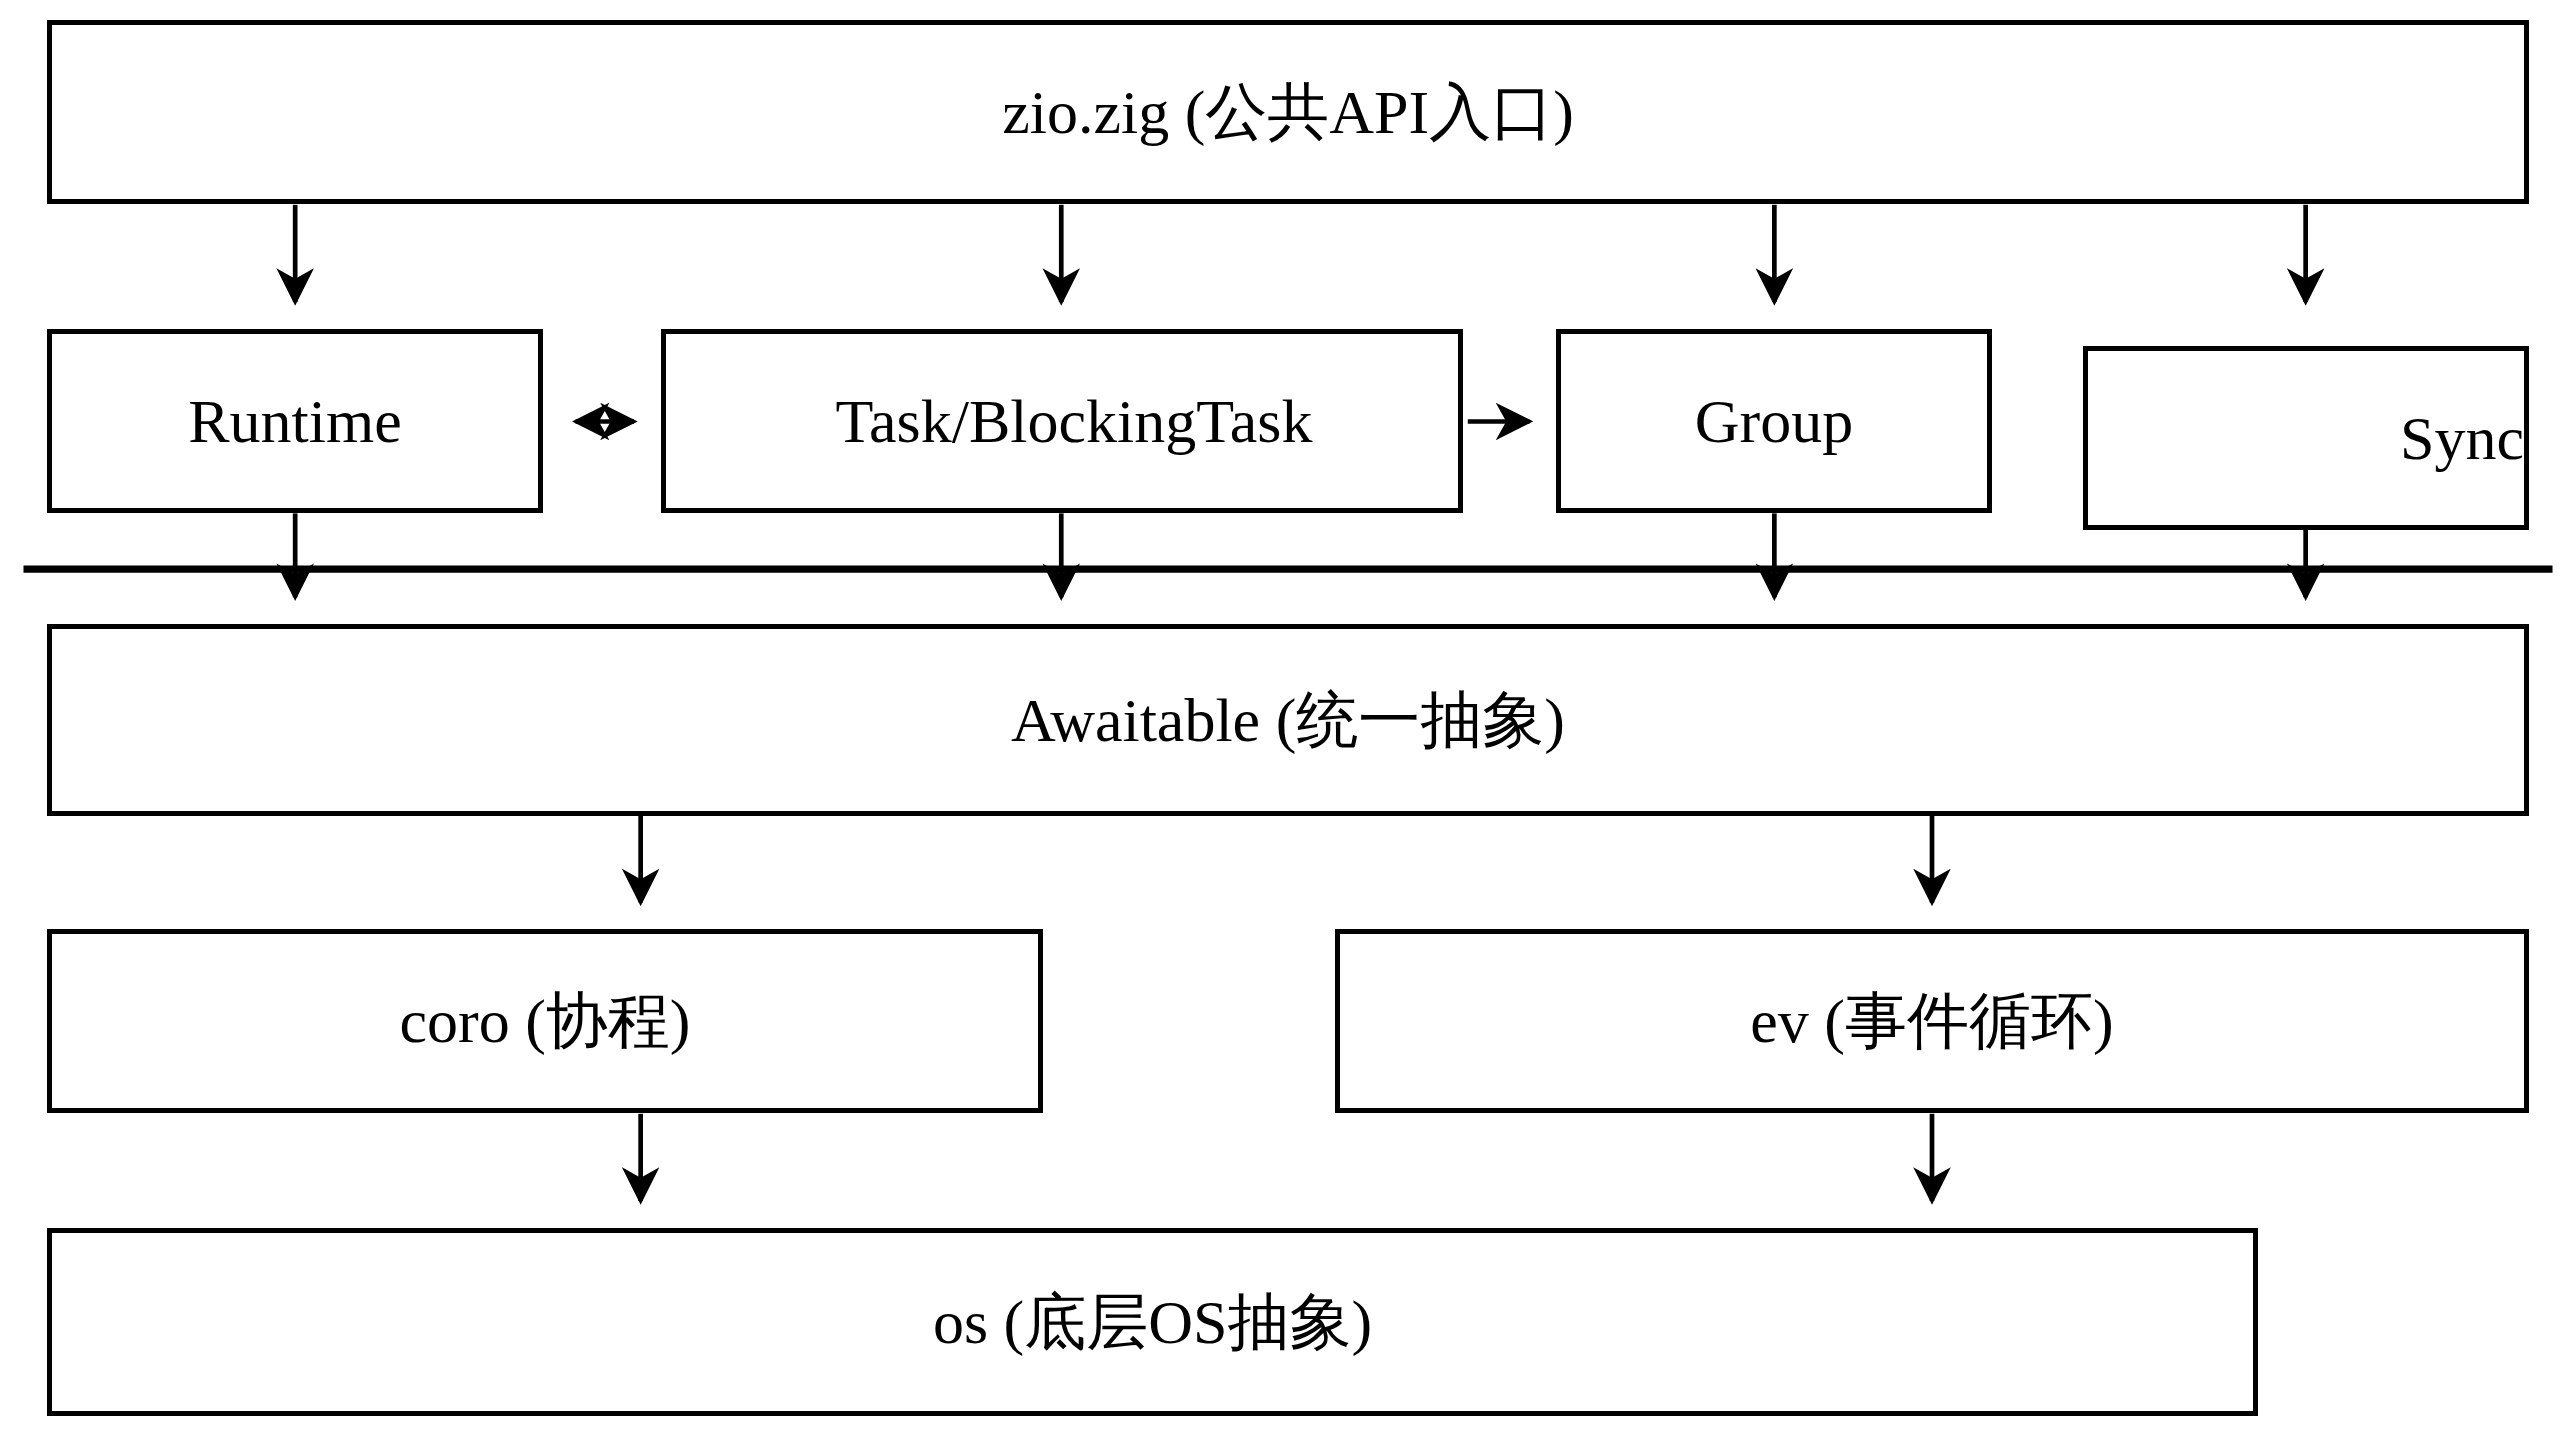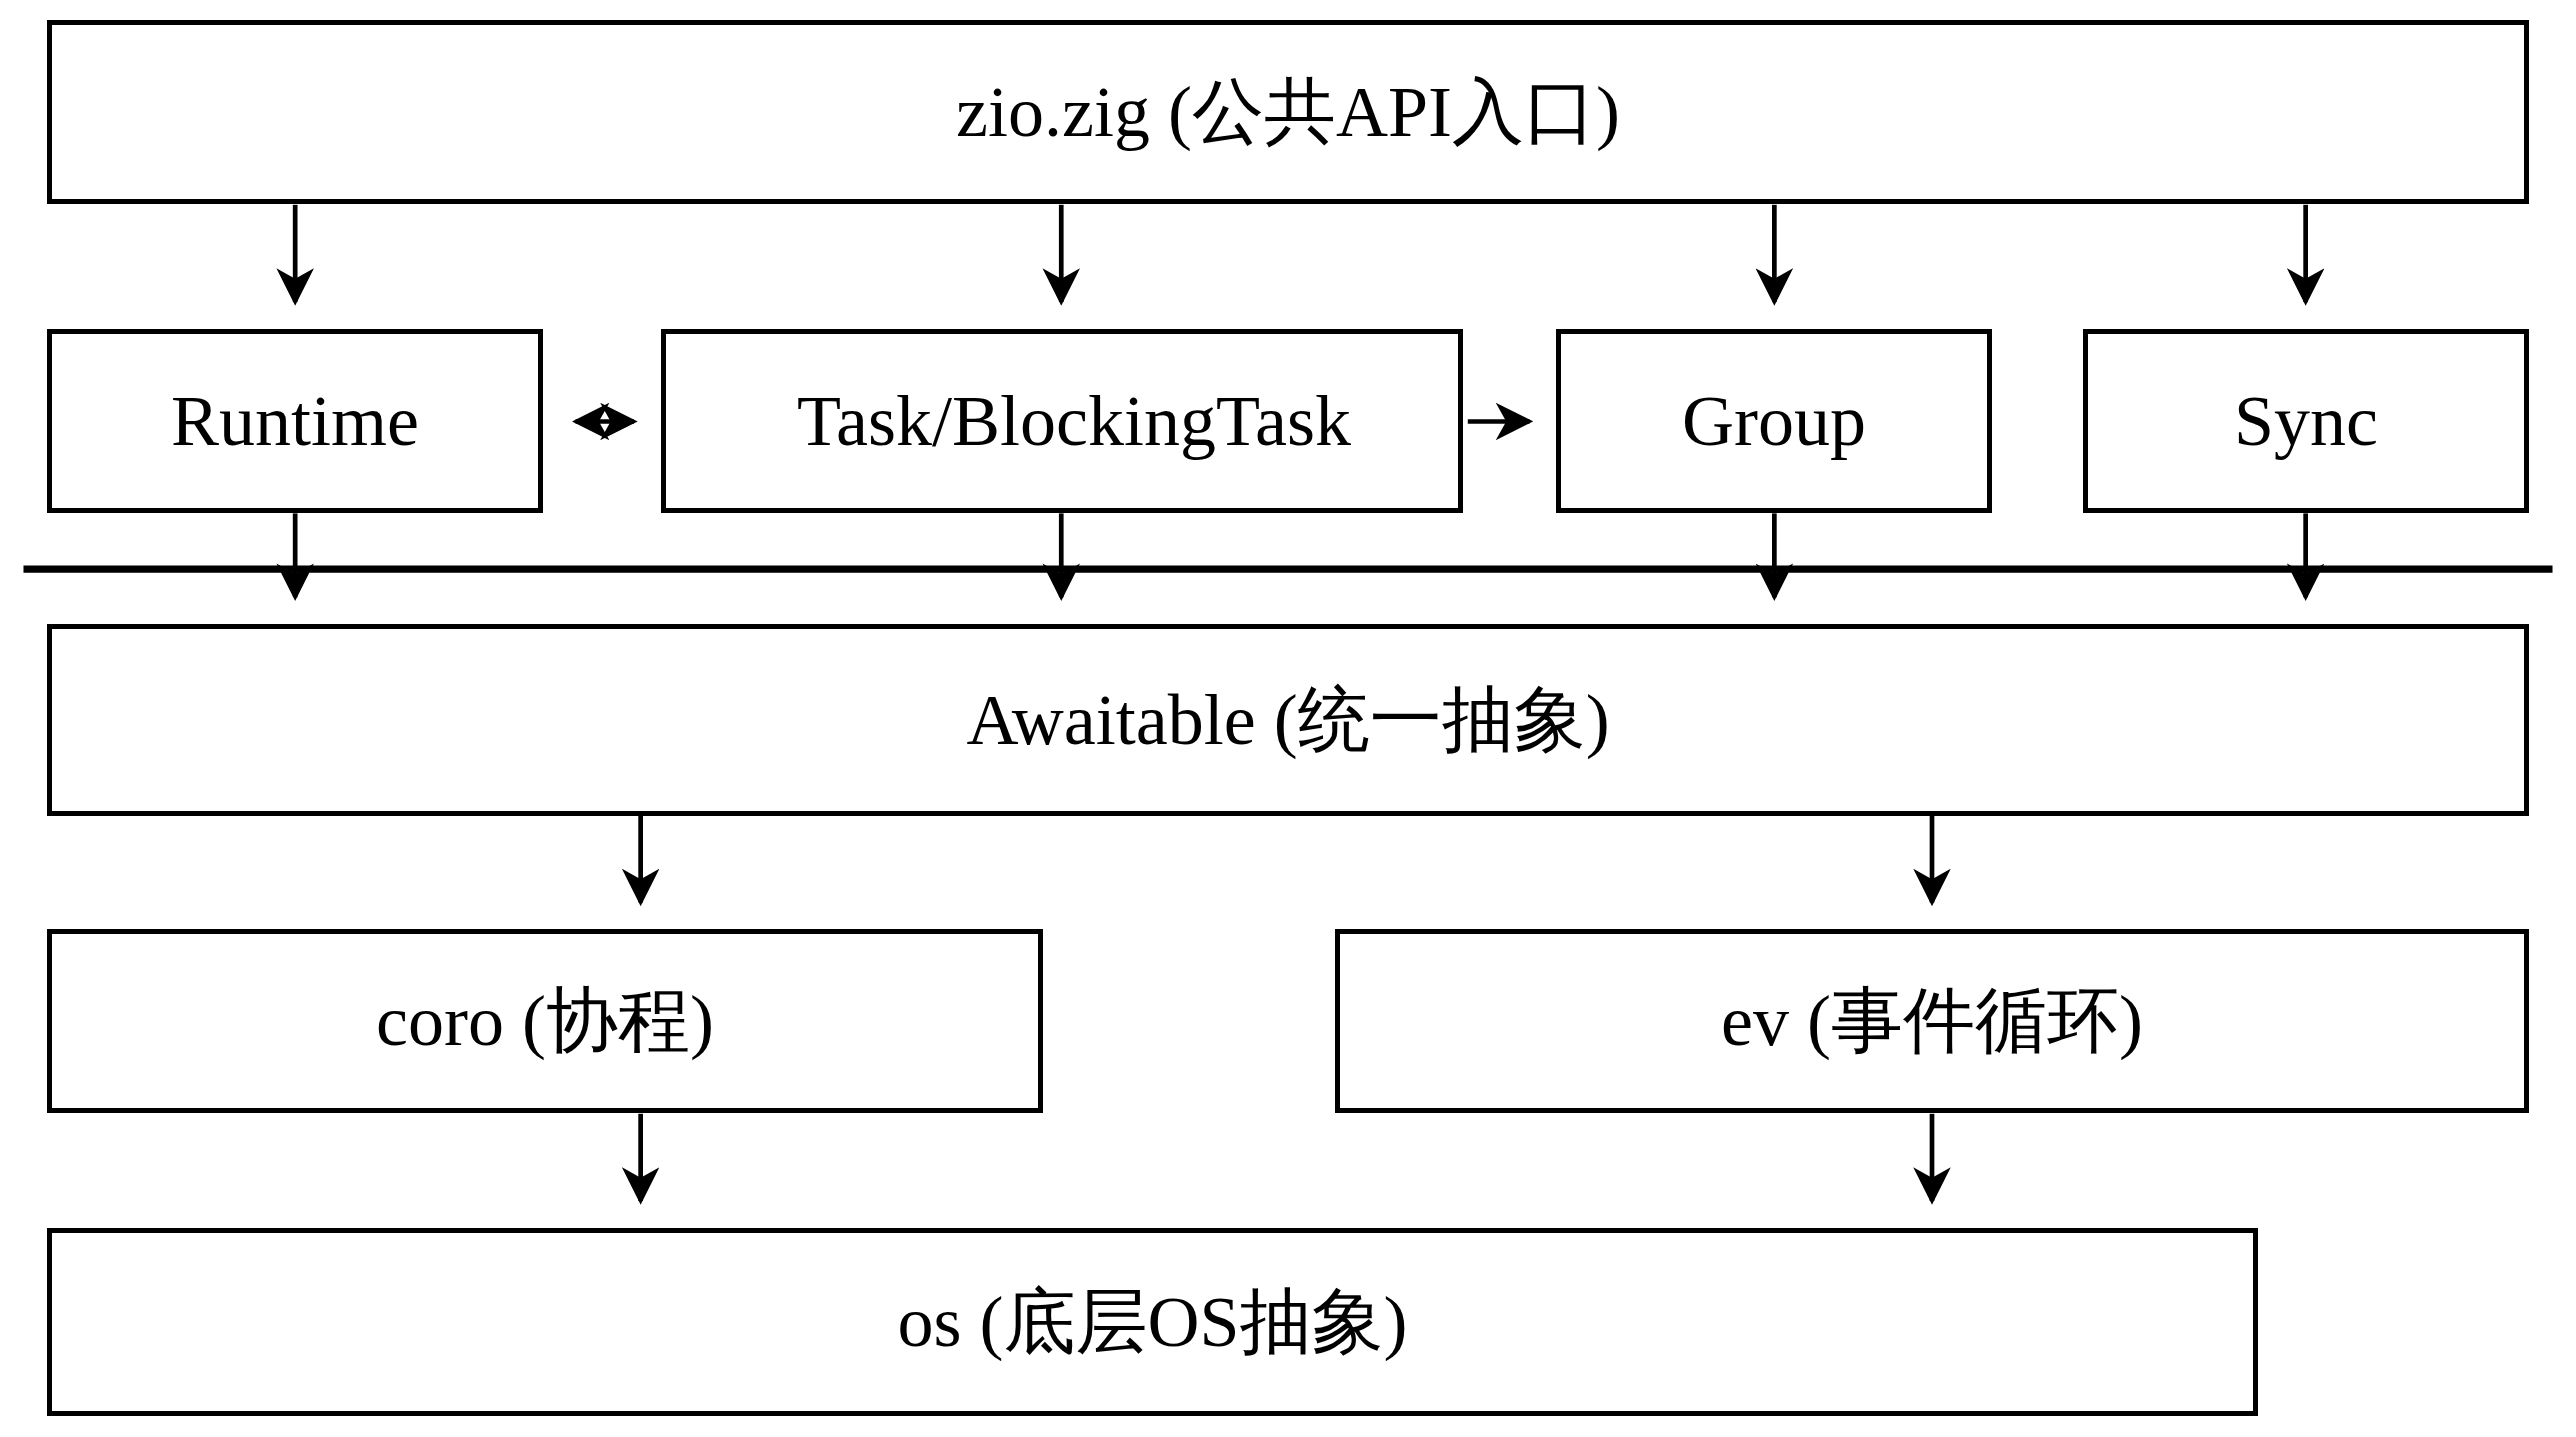--- a/index.html
+++ b/index.html
@@ -27,34 +27,34 @@
     display: block;
   }
   .node {
     position: absolute;
     box-sizing: border-box;
     border: 5.4px solid #000000;
     background: #ffffff;
     display: flex;
     align-items: center;
     justify-content: center;
-    font-size: 72px;
+    font-size: 62px;
     line-height: 1;
     white-space: nowrap;
     text-align: center;
   }
   
   .node-zio       { left: 47px;   top: 20px;   width: 2482px; height: 184px; }
   .node-awaitable { left: 47px;   top: 624px;  width: 2482px; height: 192px; }
   .node-os        { left: 47px;   top: 1228px; width: 2211px; height: 188px; }
   
   .node-runtime   { left: 47px;   top: 329px;  width: 496px;  height: 184px; }
   .node-task      { left: 661px;  top: 329px;  width: 802px; height: 184px; padding-left: 24px; }
   .node-group     { left: 1556px; top: 329px;  width: 436px;  height: 184px; justify-content: center; }
-  .node-sync      { left: 2083px; top: 329px;  width: 446px;  height: 184px; }
+  .node-sync      { left: 2083px; top: 346px;  width: 446px;  height: 184px; justify-content: flex-end; }
   
   .node-coro      { left: 47px;   top: 929px; width: 996px; height: 184px; }
   .node-ev        { left: 1335px; top: 929px; width: 1194px; height: 184px; }
 </style>
 </head>
 <body>
 
 <div class="canvas">
 
   <svg class="edges" viewBox="0 0 3840 2143" xmlns="http://www.w3.org/2000/svg">

